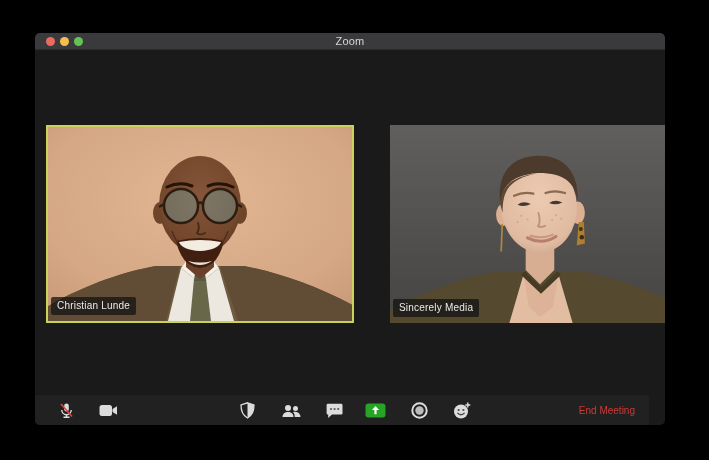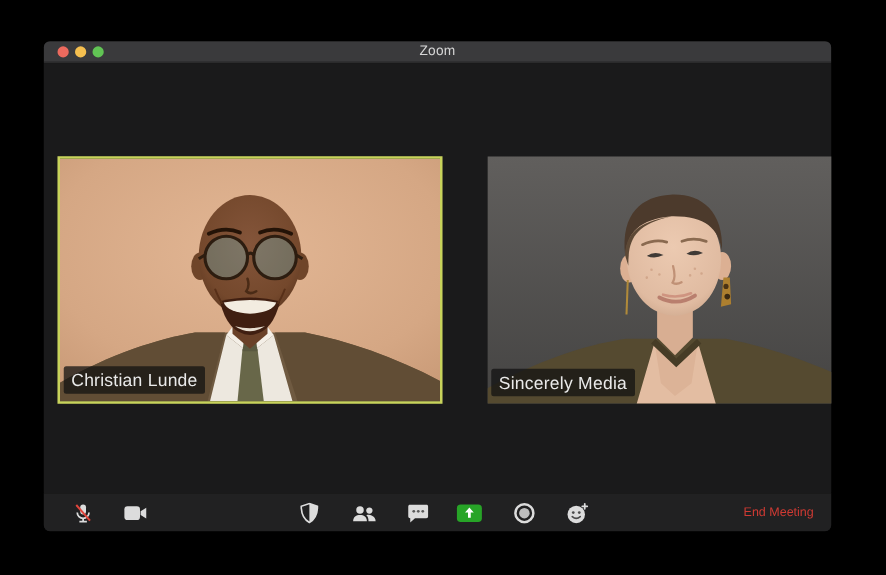--- a/index.html
+++ b/index.html
@@ -15,24 +15,24 @@
   .title{position:absolute;left:0;right:0;text-align:center;font-size:11px;color:#d6d6d6;
          letter-spacing:.2px;pointer-events:none;}
   
   .stage{position:absolute;top:18px;left:0;right:0;bottom:31px;background:#1a1a1b;}
   .tiles{position:absolute;left:11px;top:74px;display:flex;gap:4px;}
   .tile{position:relative;height:198px;overflow:hidden;background:#2a2a2a;}
   .tile.active{width:308px;border:2px solid #c8d35b;}
   .tile.plain{width:302px;margin-left:32px;}
   .tile svg{display:block;width:100%;height:100%;}
   .name-badge{position:absolute;left:3px;bottom:6px;background:rgba(18,18,18,.74);
-              color:#eaeaea;font-size:14px;line-height:1;padding:4px 6px;border-radius:2px;
+              color:#eaeaea;font-size:10px;line-height:1;padding:4px 6px;border-radius:2px;
               letter-spacing:.2px;}
   
-  .toolbar{position:absolute;left:0;right:0;bottom:0;height:31px;background:#212122;
+  .toolbar{position:absolute;left:0;right:16px;bottom:0;height:31px;background:#212122;
            border-top:1px solid #191919;}
   .tb-btn{position:absolute;top:3px;width:26px;height:25px;display:flex;align-items:center;
           justify-content:center;background:none;border:none;padding:0;cursor:pointer;}
   .end-meeting{position:absolute;right:14px;top:0;height:31px;display:flex;align-items:center;
                background:none;border:none;color:#cf3a33;font-size:10px;cursor:pointer;padding:0;}
 </style>
 </head>
 <body>
 
 <div class="screen">

